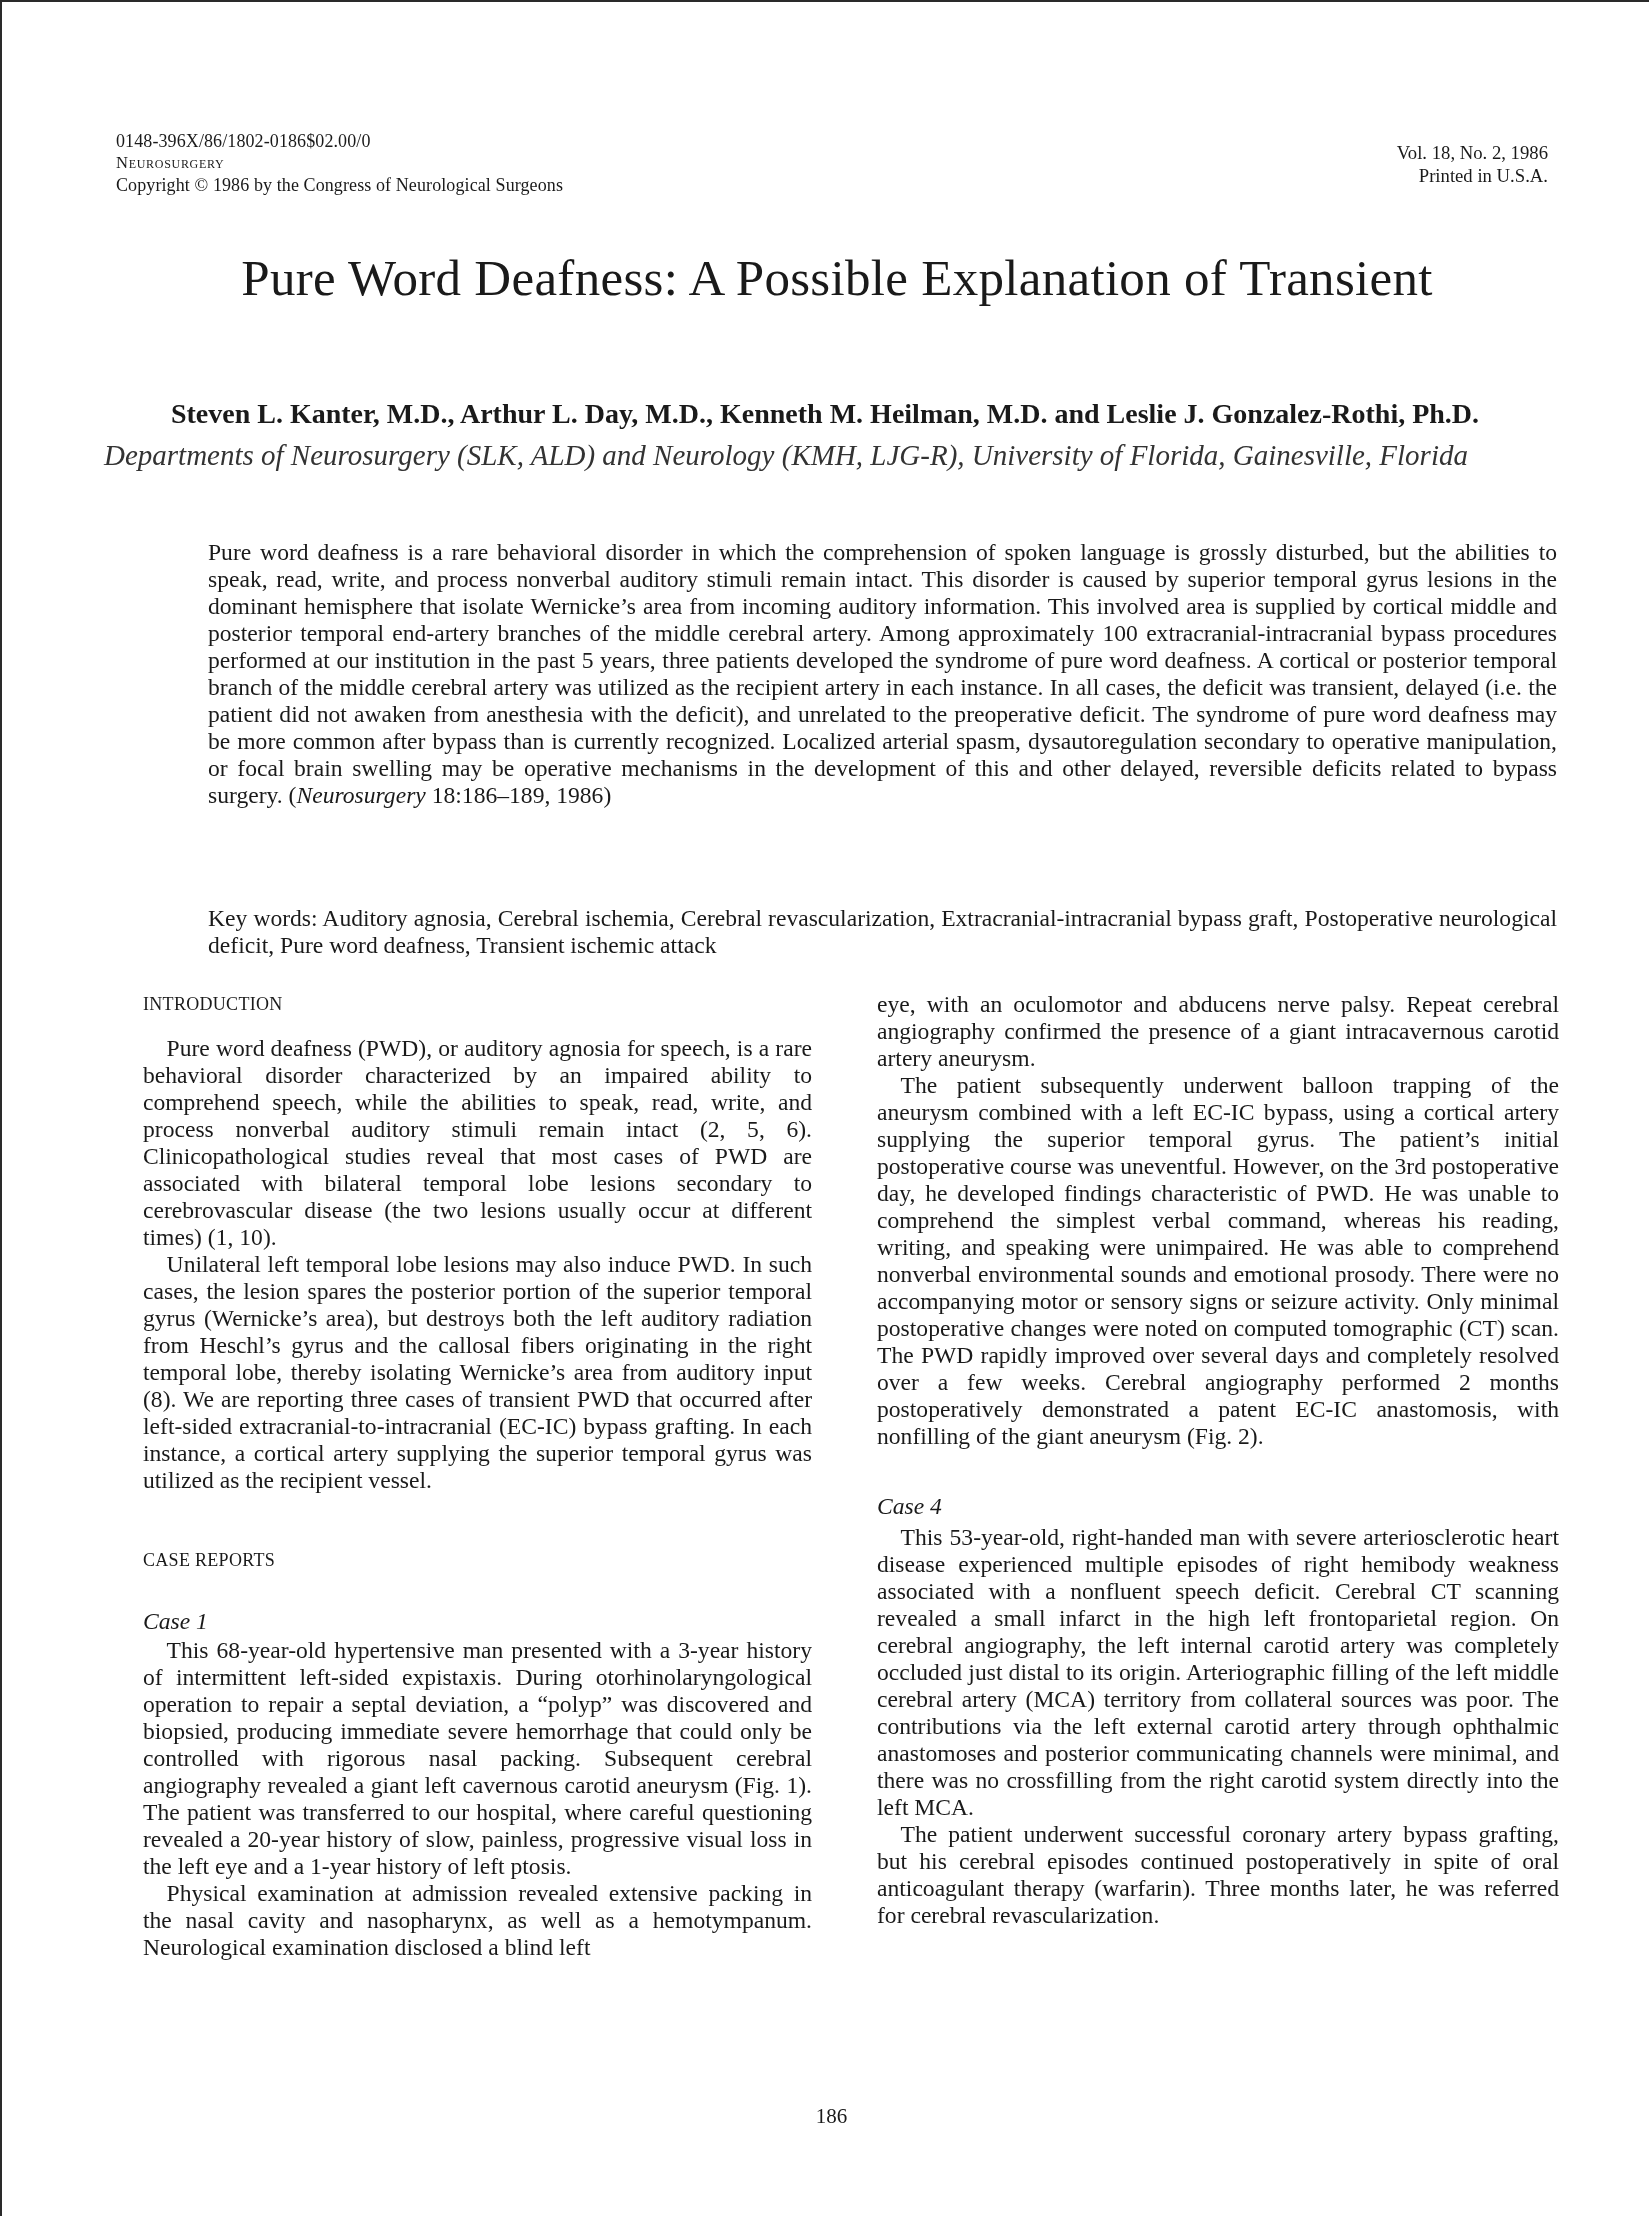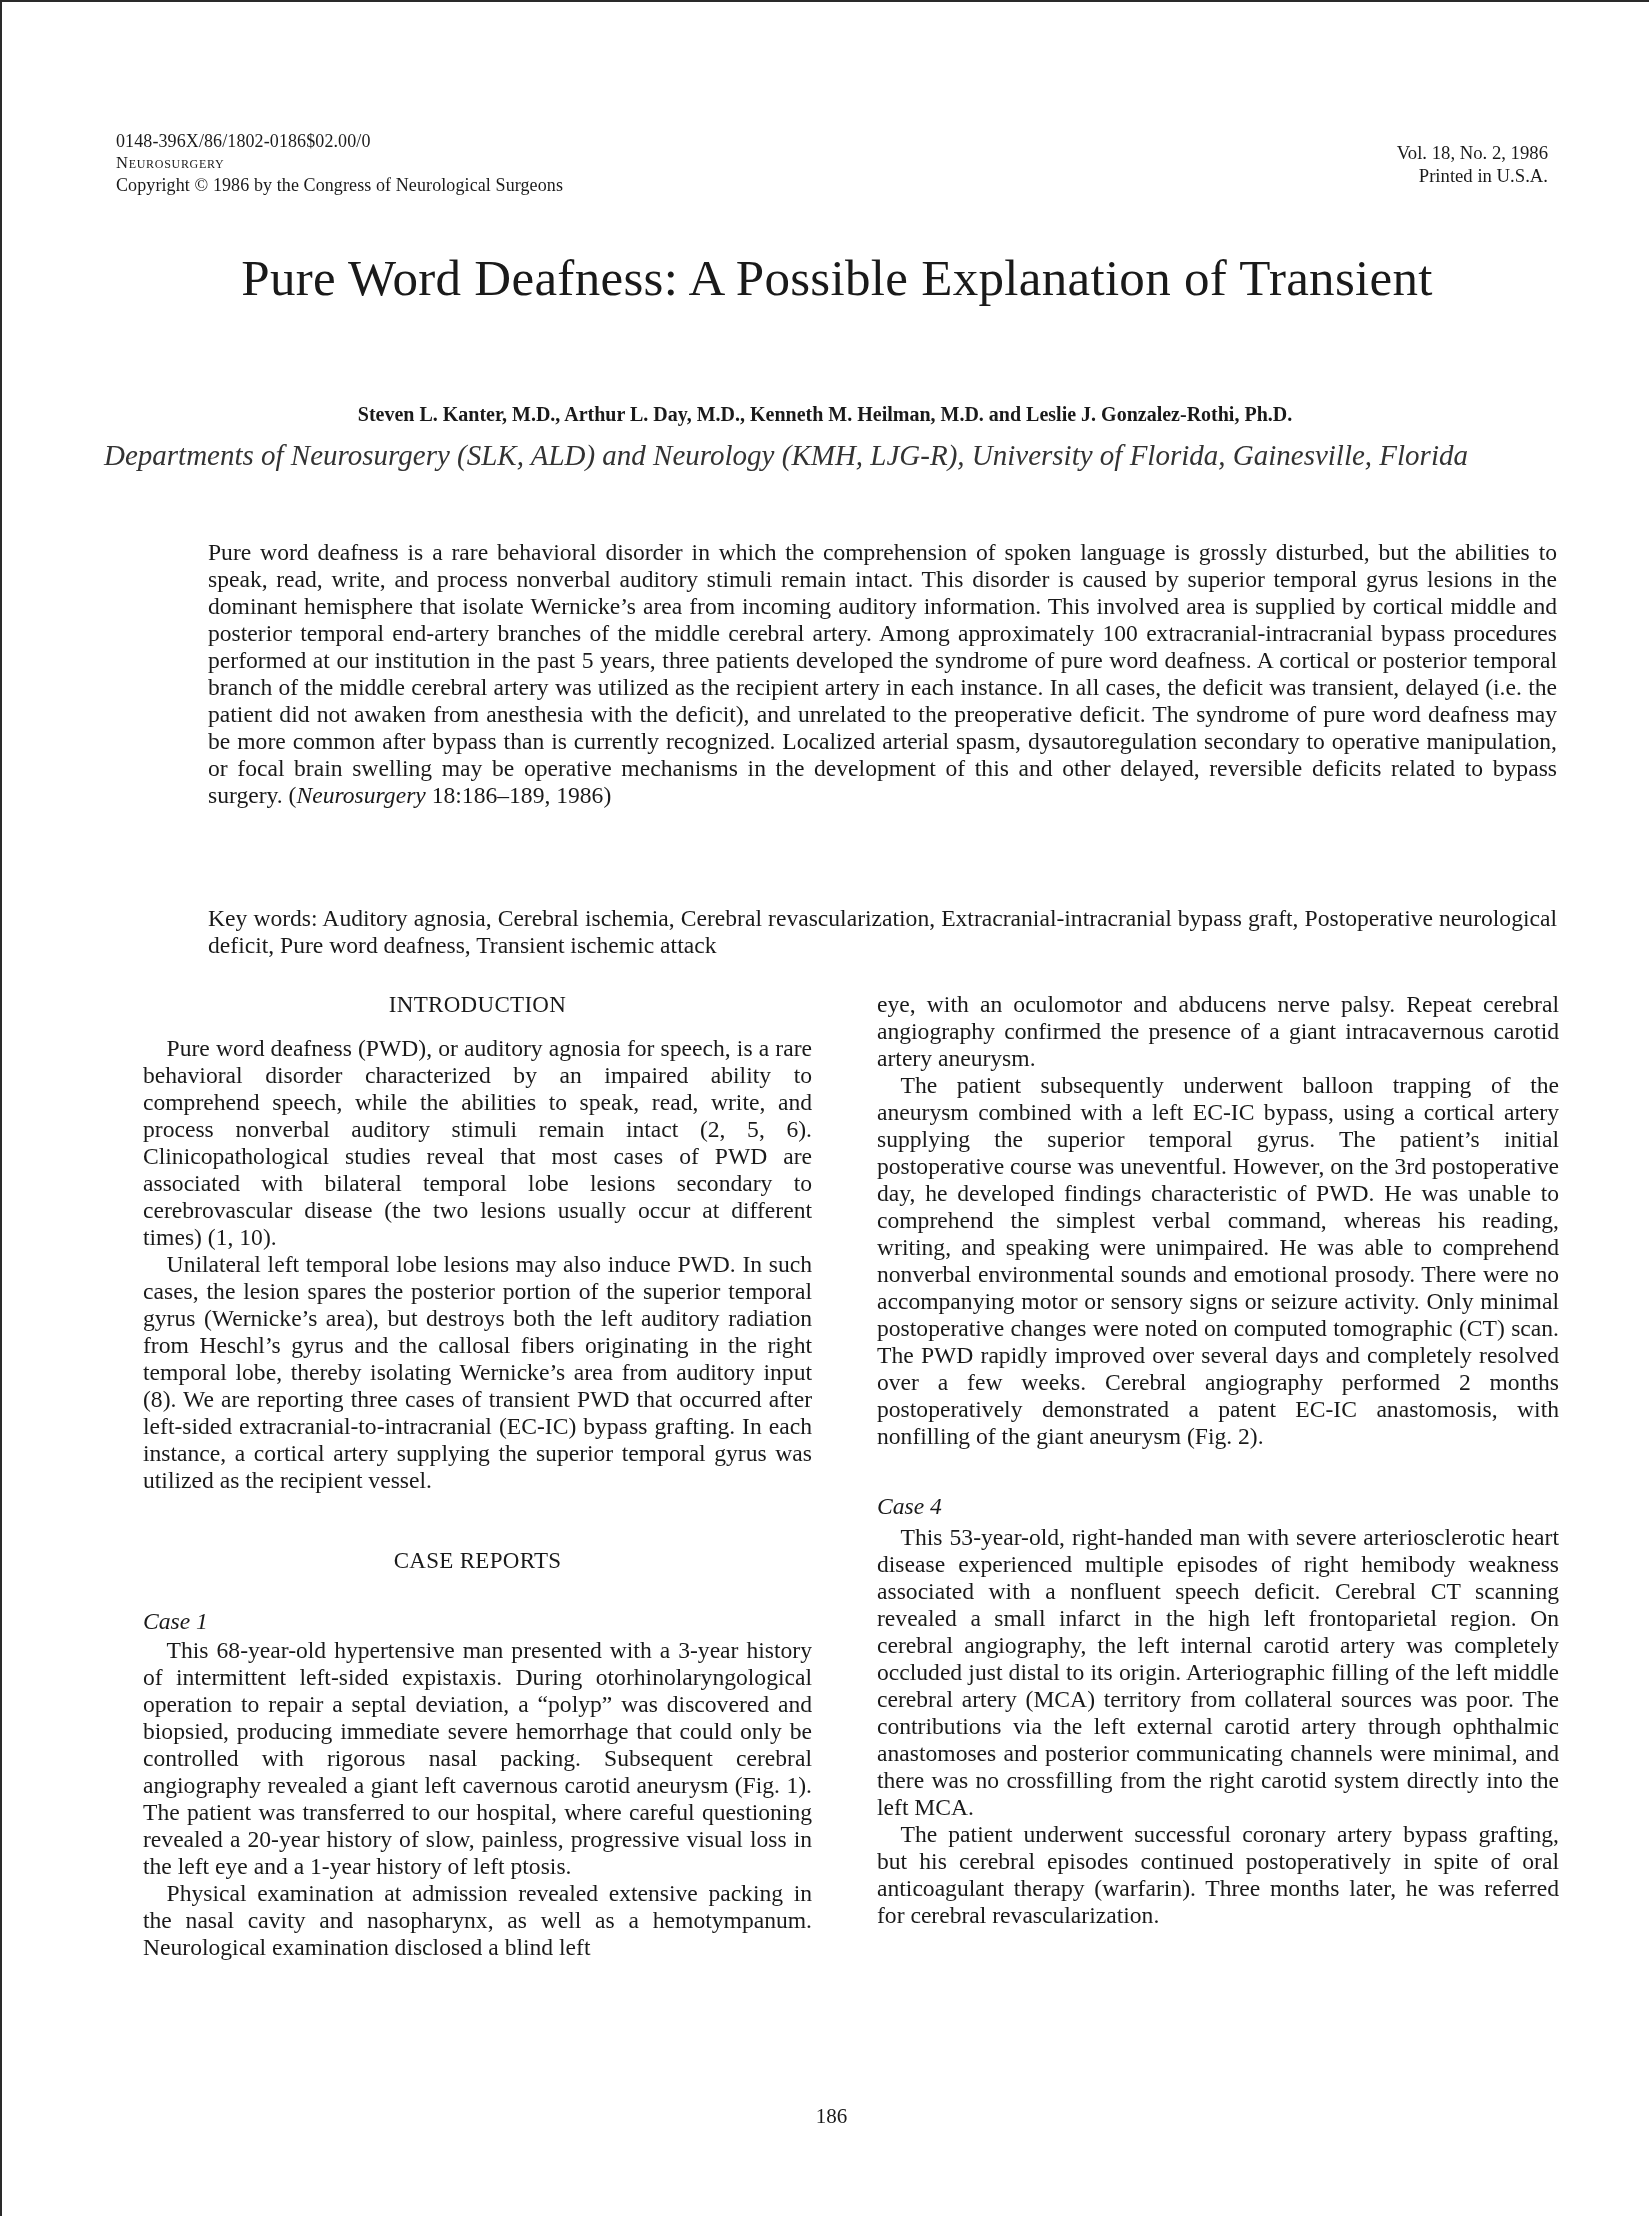--- a/index.html
+++ b/index.html
@@ -56,21 +56,21 @@
     font-weight: normal;
     margin: 12px;
     letter-spacing: 0.3px;
   }
   .authors {
     position: absolute;
     left: 104px;
     width: 1442px;
     top: 399px;
     text-align: center;
-    font-size: 20px;
+    font-size: 28px;
     font-weight: bold;
     line-height: 30.5px;
   }
   .affiliation {
     position: absolute;
     left: 104px;
     width: 1442px;
     top: 441px;
     text-align: left;
     font-size: 29px;
@@ -102,22 +102,21 @@
   .col {
     position: absolute;
     top: 991px;
     font-size: 23.6px;
     line-height: 27px;
     text-align: justify;
   }
   .col-left { left: 143px; width: 669px; }
   .col-right { left: 877px; width: 682px; }
   .section-heading {
-    text-align: center;
-    font-size: 23px;
+    font-size: 18px;
     letter-spacing: 0.3px;
     margin: 0;
     font-weight: normal;
   }
   .subsection-heading {
     font-style: italic;
     font-size: 23.6px;
     margin: 0;
     font-weight: normal;
   }

